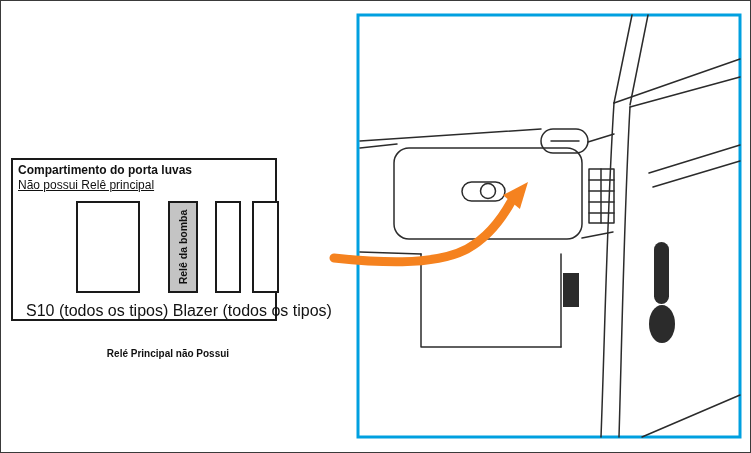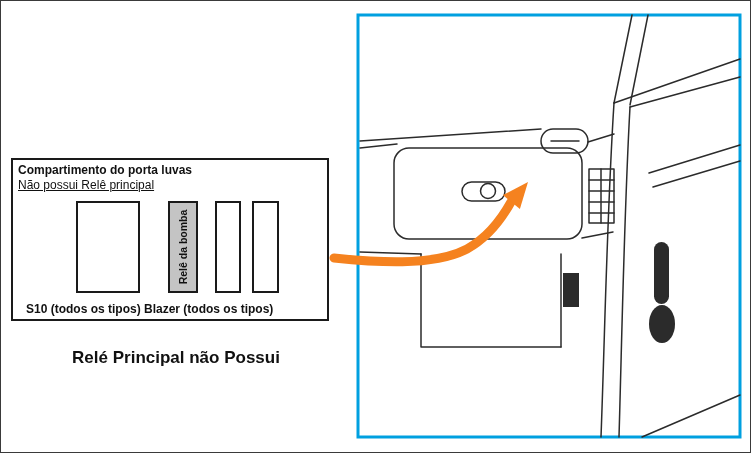--- a/index.html
+++ b/index.html
@@ -34,21 +34,21 @@
       fill: none;
       stroke: var(--arrow_orange, #f5821f);
       stroke-width: 9;
       stroke-linecap: round;
     }
     .arrow-head { fill: var(--arrow_orange, #f5821f); stroke: none; }
 
     .left-panel {
       position: absolute;
       left: 10px; top: 157px;
-      width: 318px; height: 163px;
+      width: 266px; height: 163px;
       box-sizing: border-box;
       border: 2px solid #1a1a1a;
       background: #fff;
       z-index: 2;
     }
     .panel-line1 {
       position: absolute; left: 5px; top: 3px;
       font-size: 12px; font-weight: 700; white-space: nowrap;
     }
     .panel-line2 {
@@ -68,28 +68,28 @@
     .slot-3 { left: 202px; width: 26px; }
     .slot-4 { left: 239px; width: 27px; }
     .vtext {
       transform: rotate(-90deg);
       white-space: nowrap;
       font-size: 10.5px;
       font-weight: 700;
     }
     .panel-bottom {
       position: absolute; left: 13px; top: 142px;
-      font-size: 12px; font-weight: 700; white-space: nowrap;
+      font-size: 16px; font-weight: 400; white-space: nowrap;
     }
 
     .caption {
       position: absolute;
-      left: 10px; top: 347px; width: 330px;
+      left: 2px; top: 347px; width: 330px;
       text-align: center;
-      font-size: 17px; font-weight: 700;
+      font-size: 10px; font-weight: 700;
       z-index: 2;
     }
   </style>
 </head>
 <body>
 
 <div class="page">
 
   <svg class="drawing" width="751" height="453" viewBox="0 0 751 453">
 

